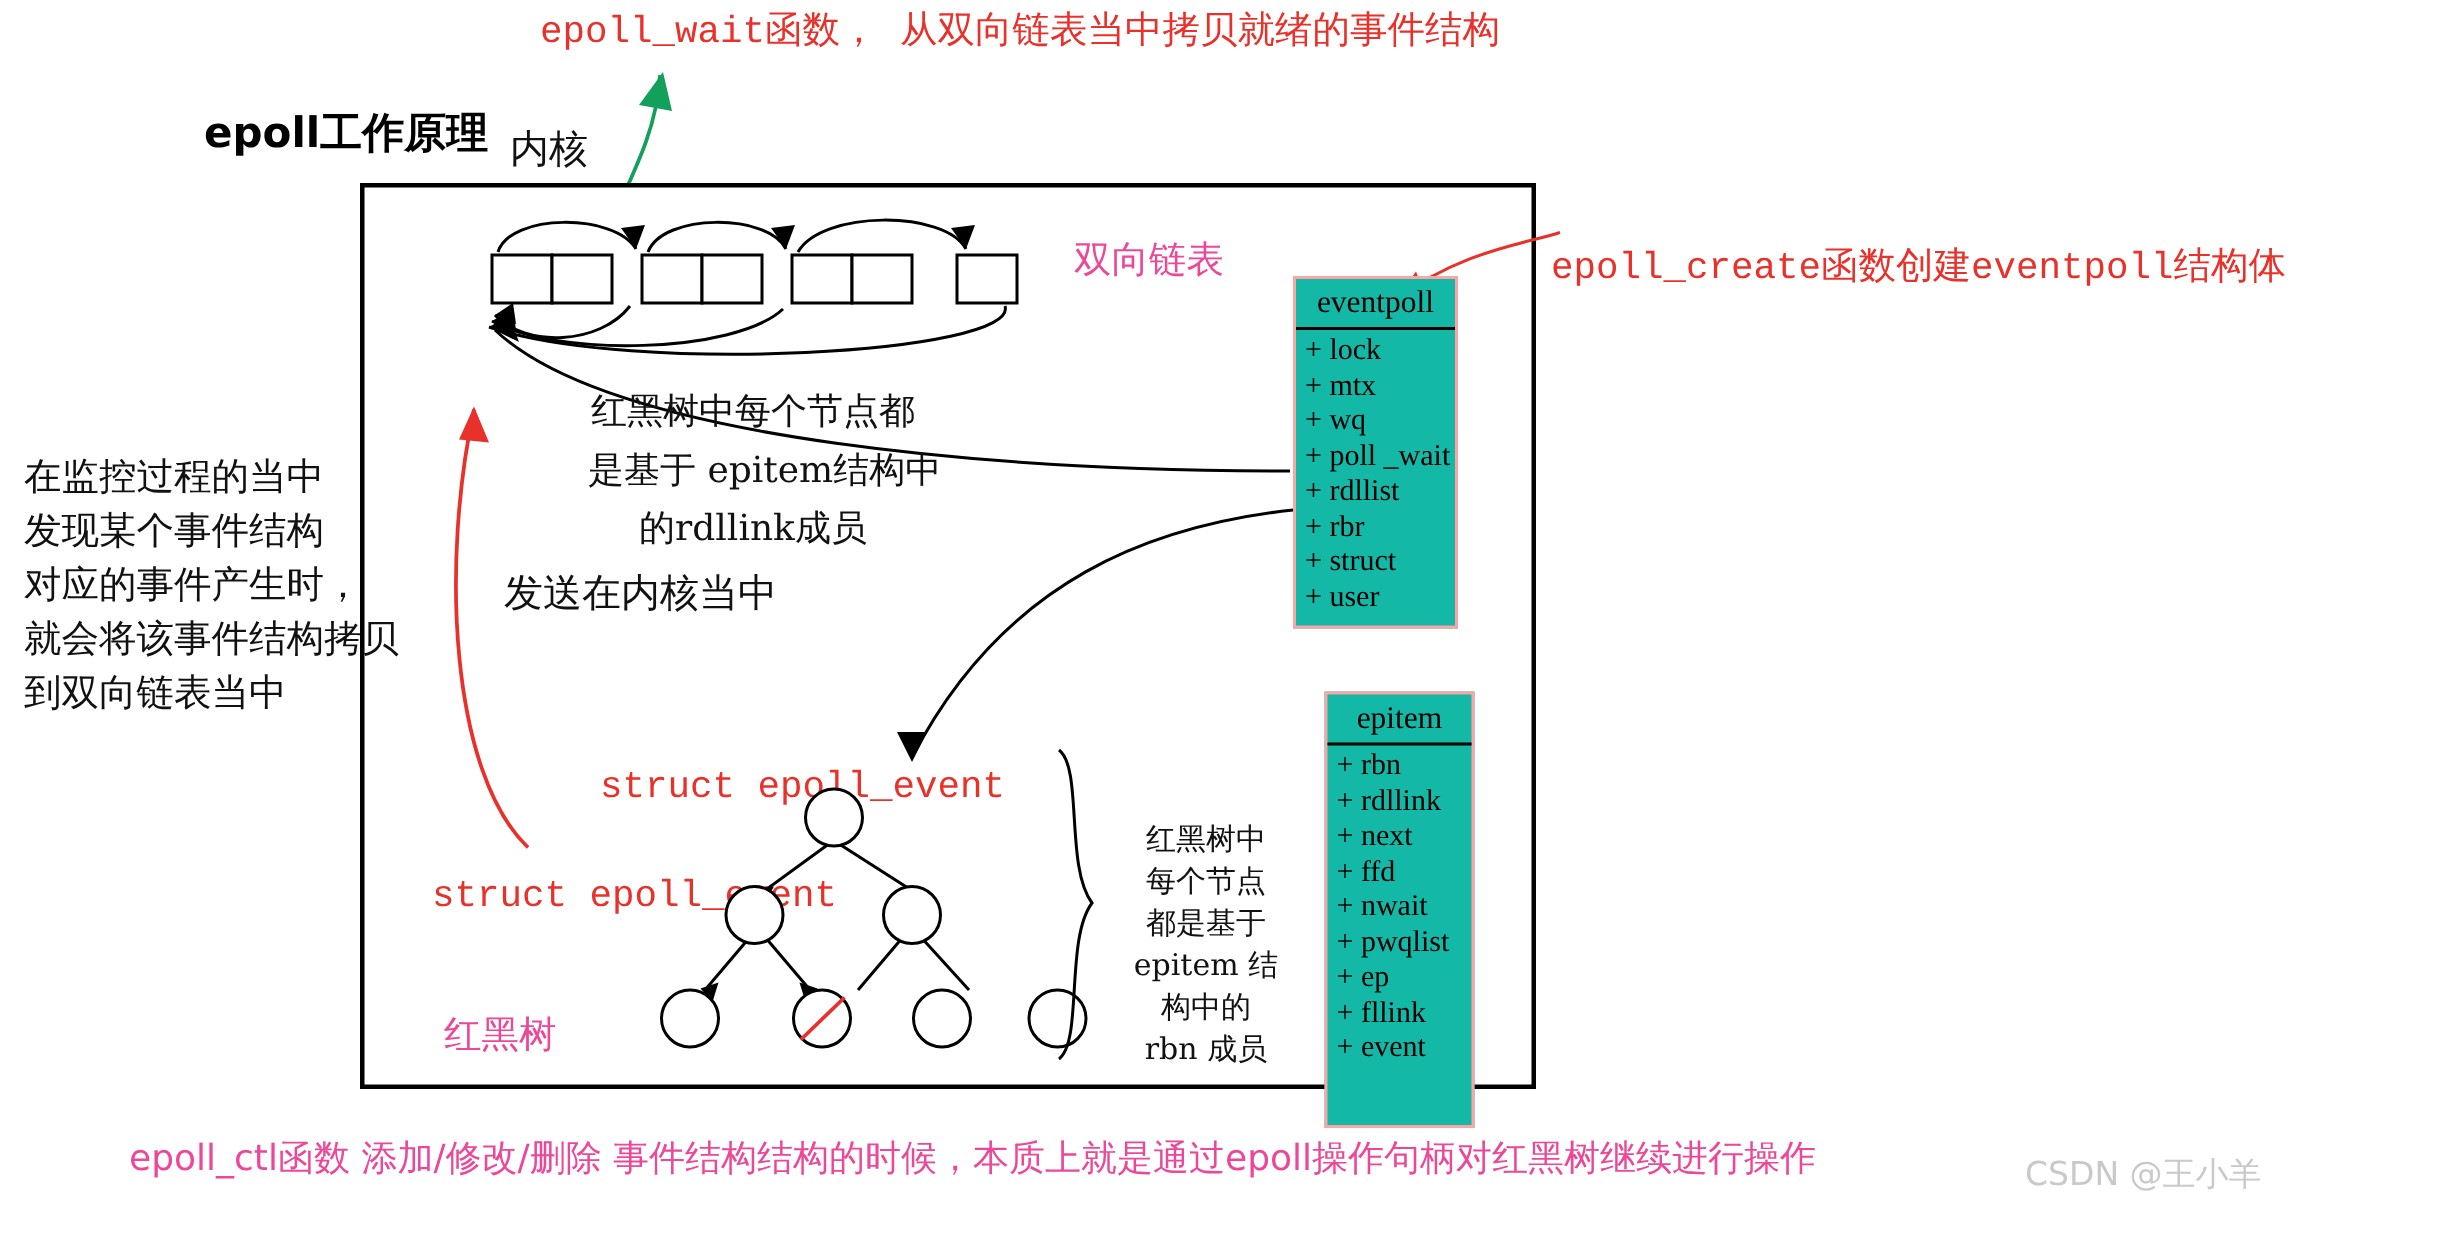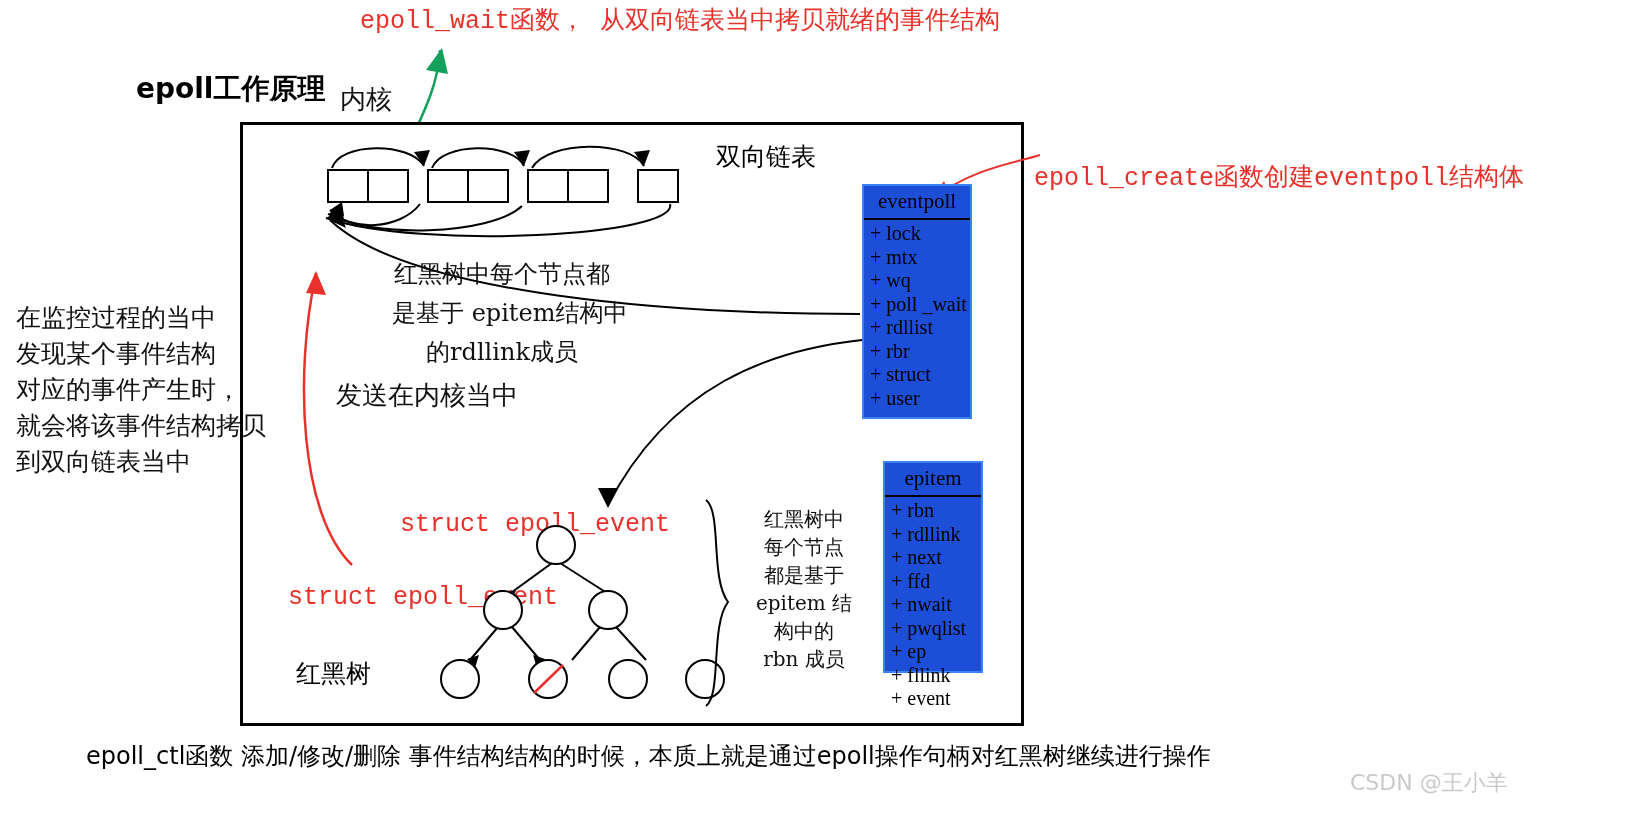--- a/index.html
+++ b/index.html
@@ -18,24 +18,25 @@
   .abs { position: absolute; }
 
   
   .red-mono {
     color: #e8312a;
     font-family: "Liberation Mono", monospace;
     font-size: 25px;
     white-space: nowrap;
   }
   .red-cjk {
-    color: #000000;
+    color: #ec4899;
     font-family: "DejaVu Sans", sans-serif;
     font-size: 25px;
     white-space: nowrap;
+    margin-top: 16px;
   }
   .black-cjk {
     color: #111111;
     font-family: "DejaVu Serif", serif;
     font-size: 26px;
     white-space: nowrap;
   }
   .title {
     color: #000000;
     font-family: "DejaVu Sans", sans-serif;
@@ -50,22 +51,22 @@
     top: 122px;
     width: 784px;
     height: 604px;
     border: 3px solid #000000;
     box-sizing: border-box;
     background: #ffffff;
   }
 
   
   .struct-box {
-    border: 2px solid #3b82f6;
-    background: #1d4ed8;
+    border: 2px solid #fca5a5;
+    background: #14b8a6;
     box-sizing: border-box;
     font-family: "Liberation Serif", serif;
   }
   .struct-title {
     text-align: center;
     font-size: 21px;
     padding: 3px 0 4px 0;
     border-bottom: 2px solid #000;
     font-family: "Liberation Serif", serif;
   }
@@ -94,20 +95,21 @@
     white-space: pre;
     text-align: center;
   }
   .note-right {
     color: #111111;
     font-family: "DejaVu Serif", serif;
     font-size: 20px;
     line-height: 28px;
     white-space: pre;
     text-align: center;
+    margin-top: 40px;
   }
   .watermark {
     color: #c9c9c9;
     font-family: "DejaVu Sans", sans-serif;
     font-size: 22px;
     white-space: nowrap;
   }
   svg { overflow: visible; }
 </style>
 </head>
@@ -199,21 +201,21 @@
       <div>+ mtx</div>
       <div>+ wq</div>
       <div>+ poll _wait</div>
       <div>+ rdllist</div>
       <div>+ rbr</div>
       <div>+ struct</div>
       <div>+ user</div>
     </div>
   </div>
 
-  <div class="abs struct-box" style="left:883px; top:461px; width:100px; height:212px;">
+  <div class="abs struct-box" style="left:883px; top:461px; width:100px; height:291px;">
     <div class="struct-title">epitem</div>
     <div class="struct-rows">
       <div>+ rbn</div>
       <div>+ rdllink</div>
       <div>+ next</div>
       <div>+ ffd</div>
       <div>+ nwait</div>
       <div>+ pwqlist</div>
       <div>+ ep</div>
       <div>+ fllink</div>

